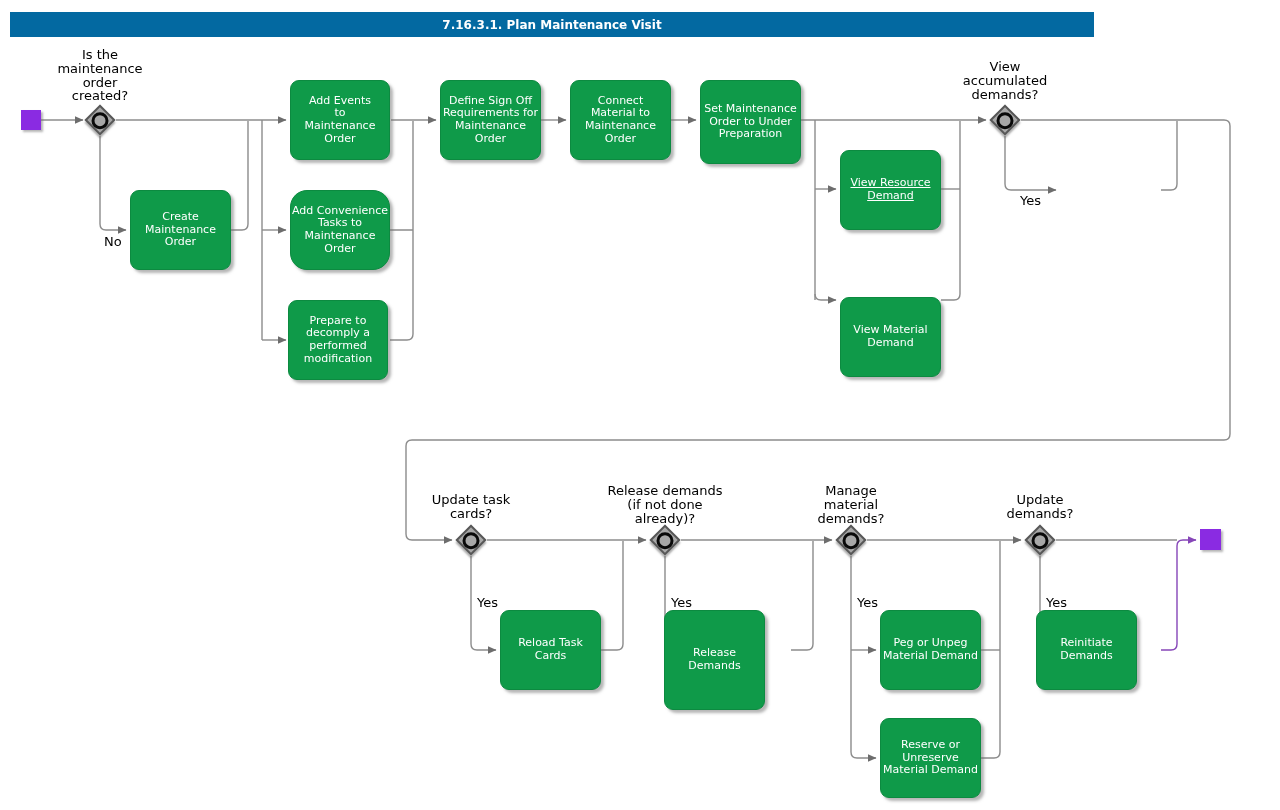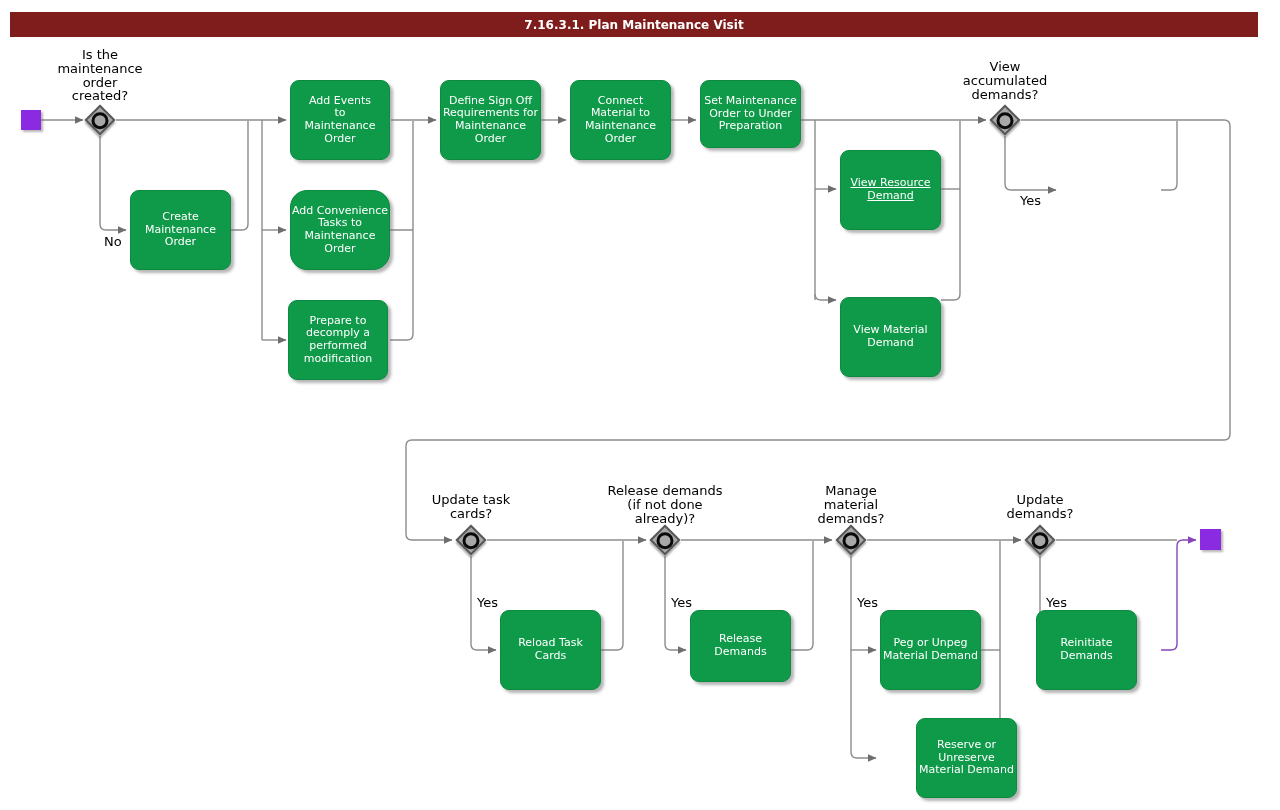--- a/index.html
+++ b/index.html
@@ -1,19 +1,19 @@
 <!DOCTYPE html>
 <html><head>
 <meta charset="utf-8">
 <style>
   html,body{margin:0;padding:0;background:#ffffff;}
   #canvas{position:relative;width:1280px;height:810px;background:#ffffff;overflow:hidden;
           font-family:"DejaVu Sans",sans-serif;}
   #edges{position:absolute;left:0;top:0;z-index:0;}
-  .titlebar{position:absolute;left:10px;top:12px;width:1248px;height:25px;background:#7f1d1d;
+  .titlebar{position:absolute;left:10px;top:12px;width:1084px;height:25px;background:#0369a1;
             color:#ffffff;font-size:12px;font-weight:bold;display:flex;align-items:center;
             justify-content:center;z-index:2;}
   .activity{position:absolute;box-sizing:border-box;background:#0f9a49;border:1px solid #0c8a40;
             border-radius:9px;color:#ffffff;font-size:11px;line-height:1.16;display:flex;
             align-items:center;justify-content:center;text-align:center;white-space:pre-line;
             box-shadow:3px 3px 3px rgba(110,110,110,.5);z-index:1;}
   .decision{position:absolute;box-sizing:border-box;width:22px;height:22px;transform:rotate(45deg);
             background:#a8a8a8;border:2px solid #575757;display:flex;align-items:center;
             justify-content:center;box-shadow:2px 2px 2px rgba(110,110,110,.55);z-index:1;}
   .ring{width:11px;height:11px;border:3px solid #0a0a0a;border-radius:50%;}
@@ -138,35 +138,35 @@
 performed
 modification</div>
   <div class="activity" style="left:440px;top:80px;width:101px;height:80px;">Define Sign Off
 Requirements for
 Maintenance
 Order</div>
   <div class="activity" style="left:570px;top:80px;width:101px;height:80px;">Connect
 Material to
 Maintenance
 Order</div>
-  <div class="activity" style="left:700px;top:80px;width:101px;height:68px;">Set Maintenance
+  <div class="activity" style="left:700px;top:80px;width:101px;height:84px;">Set Maintenance
 Order to Under
 Preparation</div>
   <div class="activity" style="left:840px;top:150px;width:101px;height:80px;text-decoration:underline;">View Resource
 Demand</div>
   <div class="activity" style="left:840px;top:260px;width:101px;height:80px;margin-top:37px;">View Material
 Demand</div>
   <div class="activity" style="left:130px;top:190px;width:101px;height:80px;">Create
 Maintenance
 Order</div>
   <div class="activity" style="left:500px;top:610px;width:101px;height:80px;">Reload Task
 Cards</div>
-  <div class="activity" style="left:690px;top:610px;width:101px;height:72px;">Release
+  <div class="activity" style="left:664px;top:610px;width:101px;height:100px;">Release
 Demands</div>
   <div class="activity" style="left:880px;top:610px;width:101px;height:80px;">Peg or Unpeg
 Material Demand</div>
-  <div class="activity" style="left:880px;top:718px;width:101px;height:80px;margin-left:36px;">Reserve or
+  <div class="activity" style="left:880px;top:718px;width:101px;height:80px;">Reserve or
 Unreserve
 Material Demand</div>
   <div class="activity" style="left:1036px;top:610px;width:101px;height:80px;">Reinitiate
 Demands</div>
 
 </div>
 
 </body></html>

